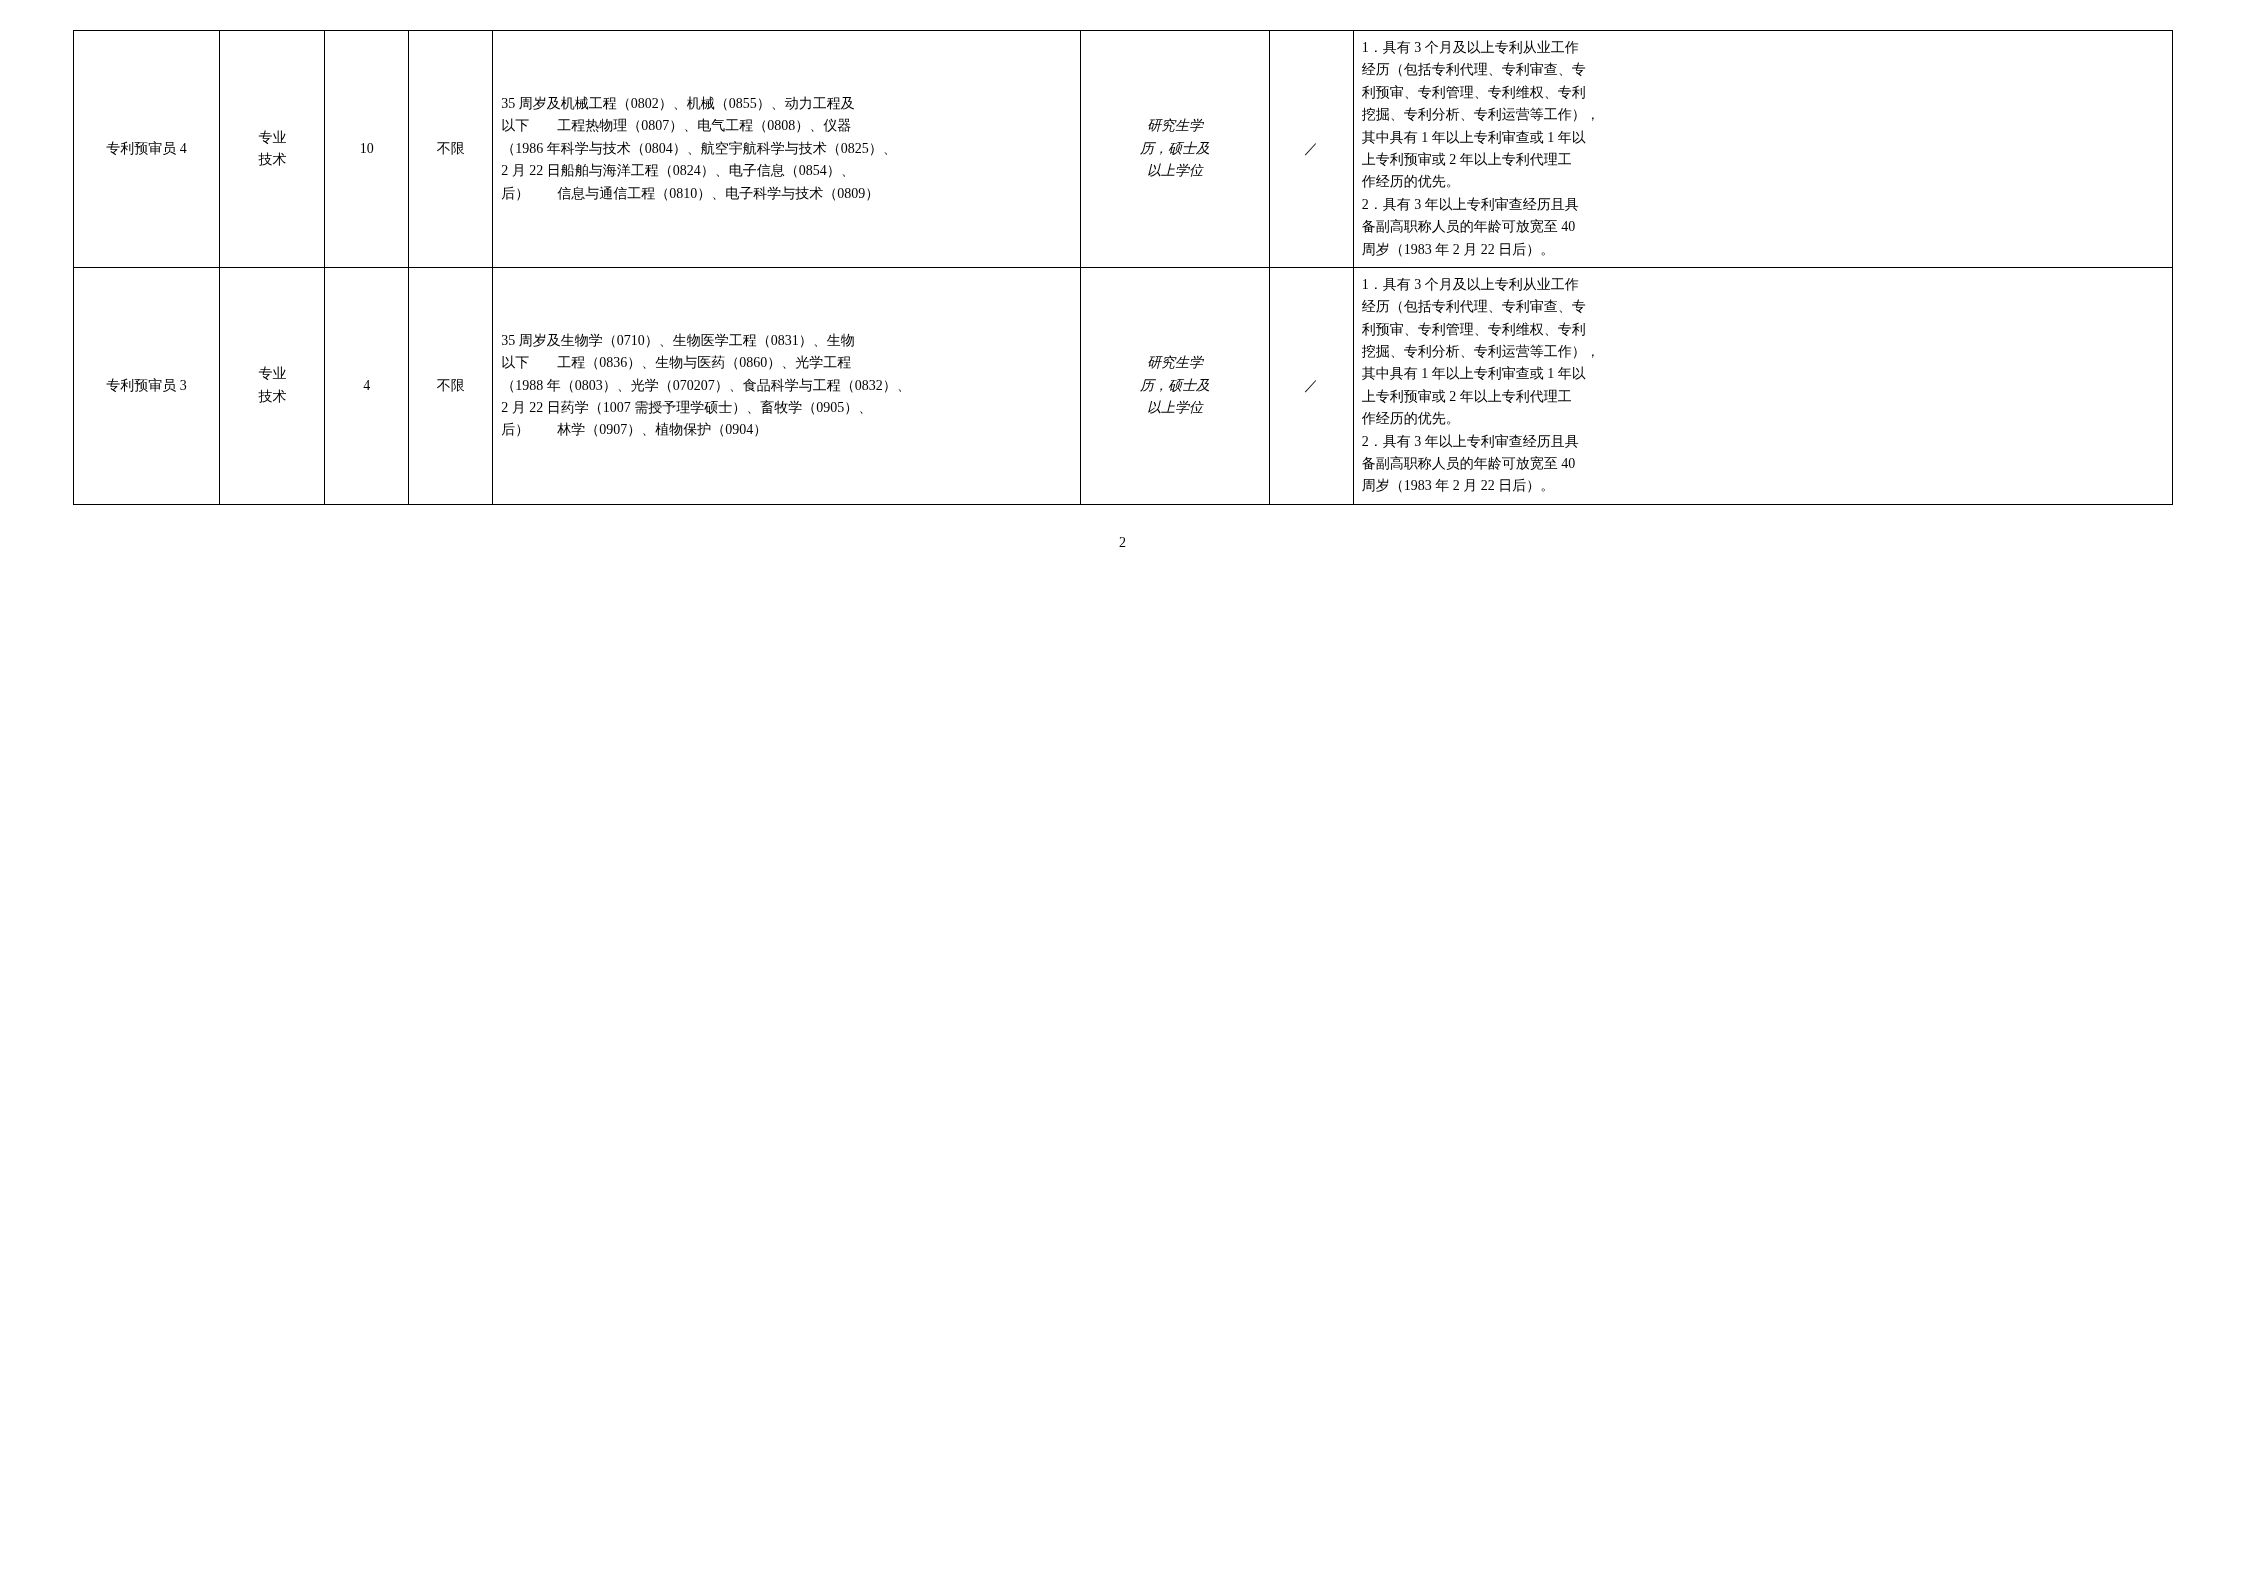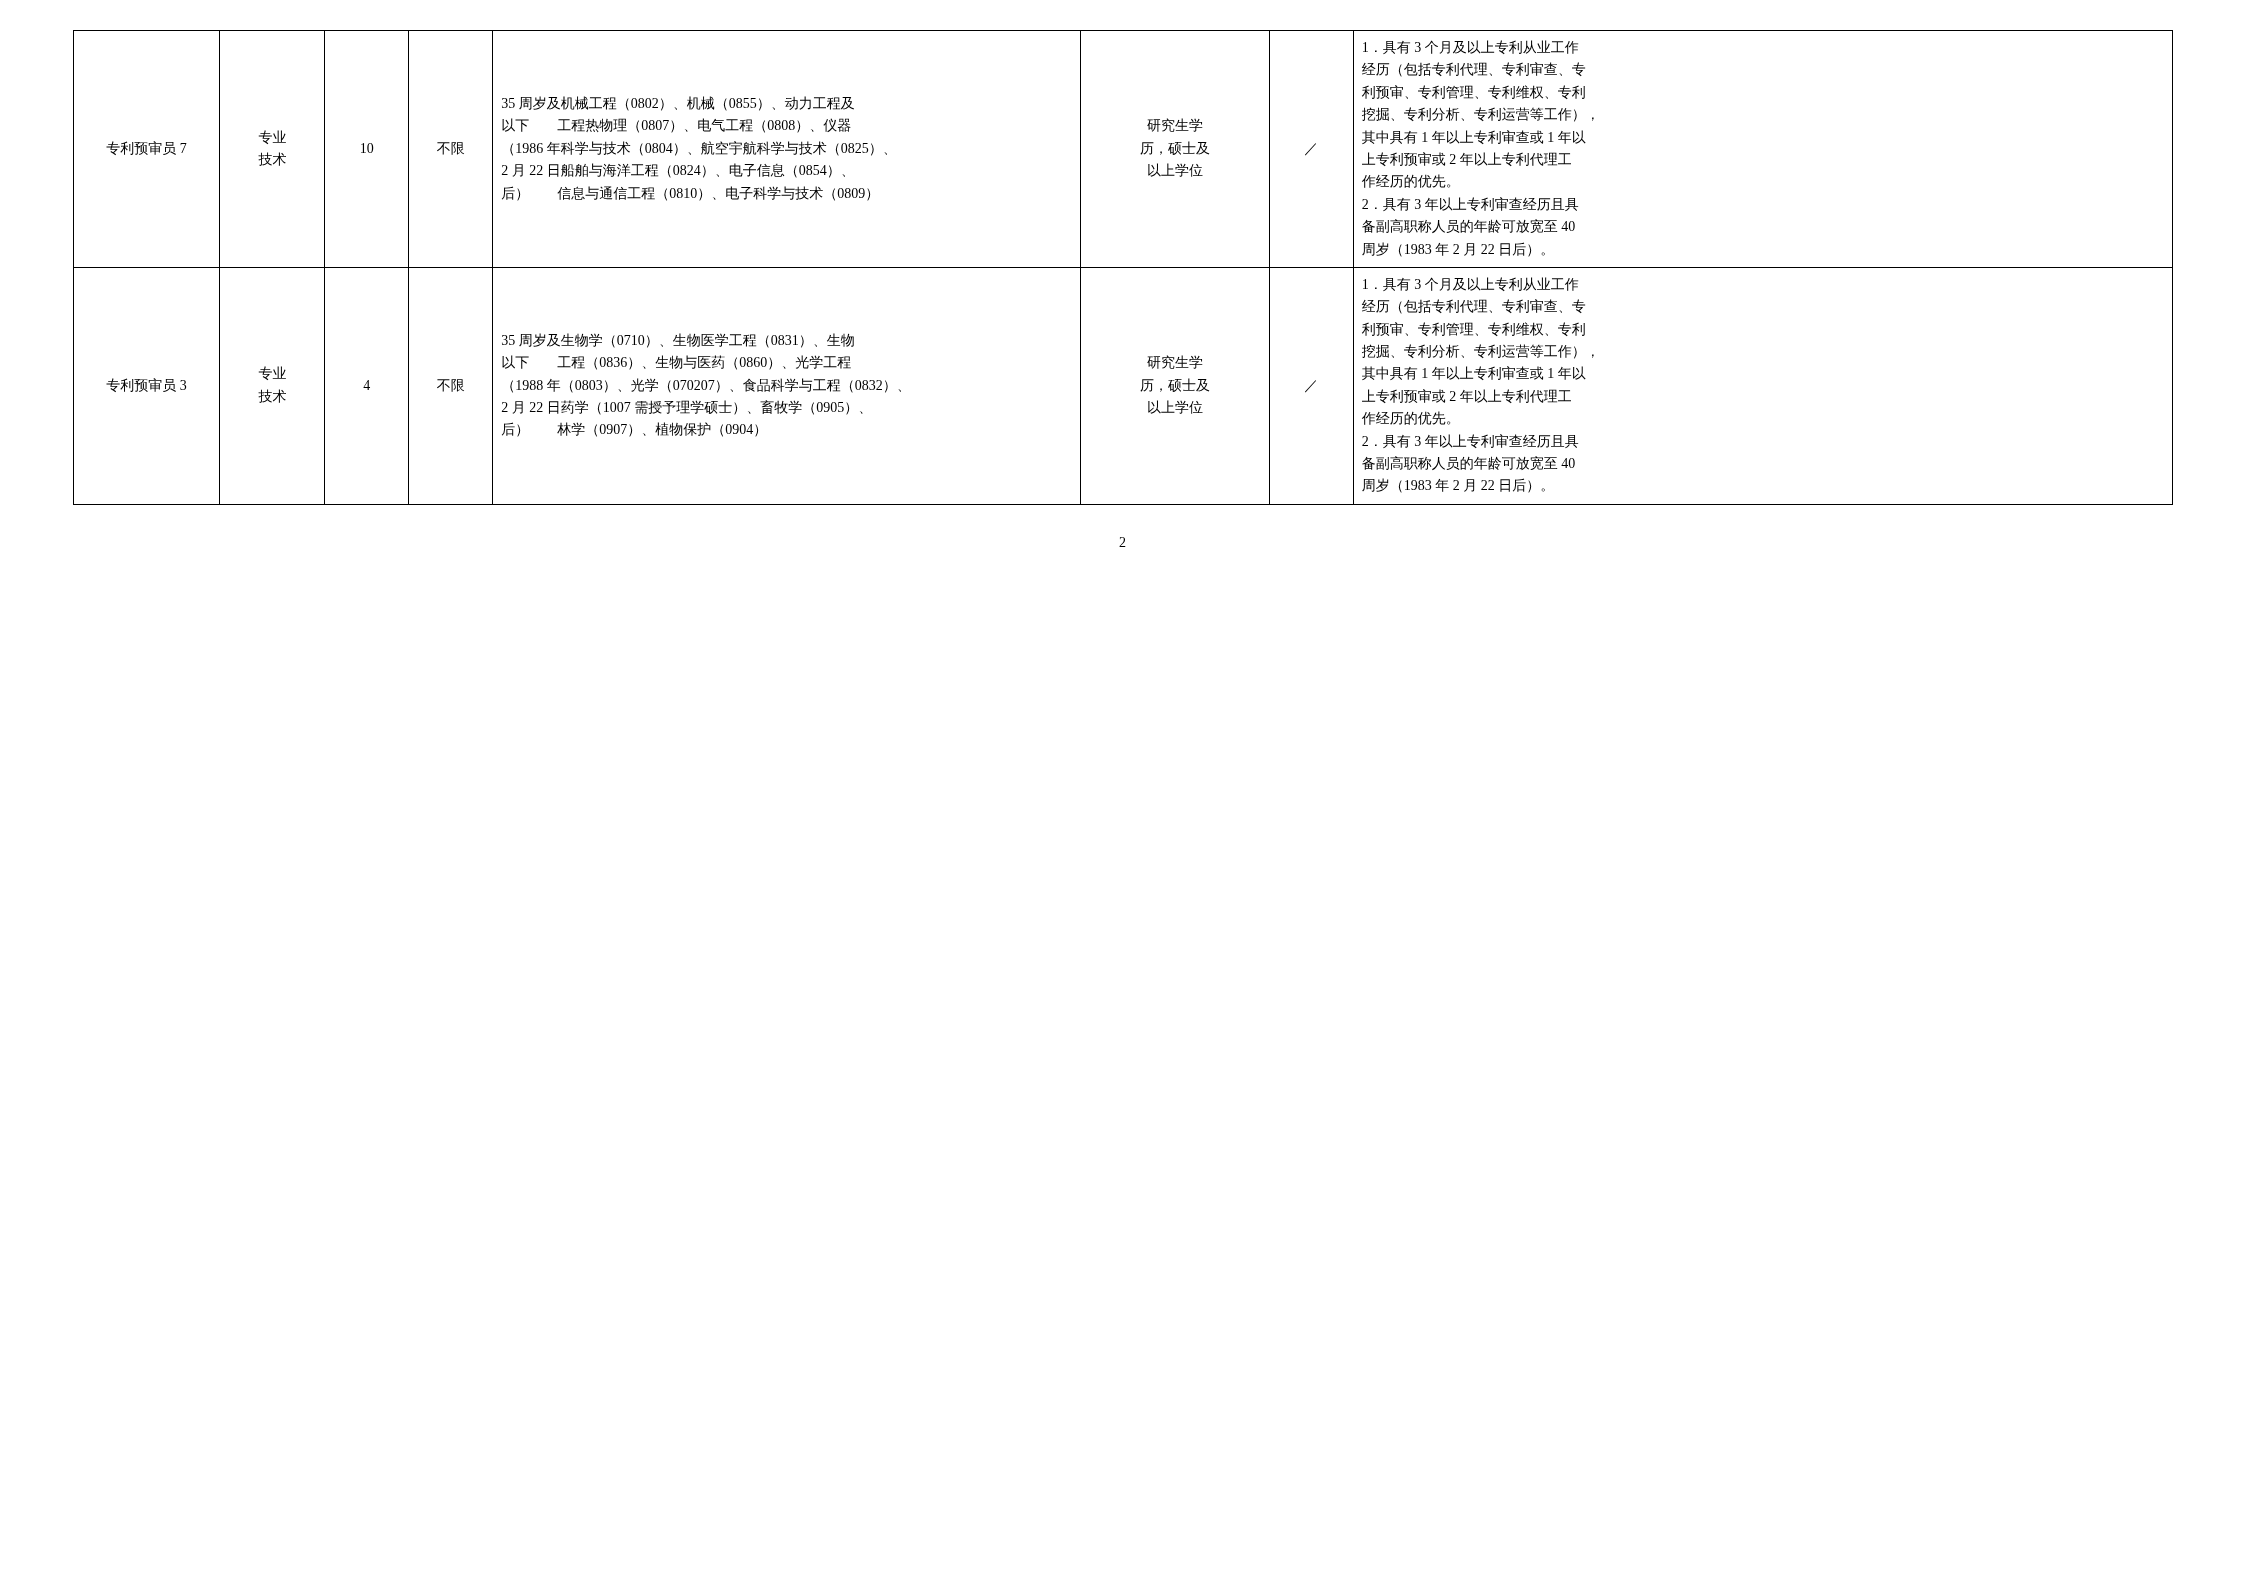--- a/index.html
+++ b/index.html
@@ -32,41 +32,41 @@
       vertical-align: middle;
       text-align: center;
       line-height: 1.6;
       word-break: break-all;
     }
     .col-position { width: 7%; }
     .col-type { width: 5%; }
     .col-count { width: 4%; }
     .col-limit { width: 4%; }
     .col-age-major { width: 28%; }
-    .col-edu { width: 9%; }
+    .col-edu { width: 9%; font-style: italic; }
     .col-other { width: 4%; }
     .col-requirements { width: 39%; }
 
     .cell-left { text-align: left; font-family: Liberation Serif, serif; }
 
     .page-number {
       text-align: center;
       margin-top: 30px;
       font-size: 14px;
     }
   </style>
 </head>
 <body>
 
 <div class="page-container">
   <table>
     <tbody>
 
       <tr>
-        <td class="col-position" style="white-space: pre-wrap;">专利预审员 7</td>
+        <td class="col-position" style="white-space: pre-wrap;">专利预审员 4</td>
         <td class="col-type" style="white-space: pre-wrap;">专业
 技术</td>
         <td class="col-count">10</td>
         <td class="col-limit">不限</td>
         <td class="col-age-major cell-left">
           <span style="white-space: pre-wrap;">35 周岁及机械工程（0802）、机械（0855）、动力工程及
 以下　　工程热物理（0807）、电气工程（0808）、仪器
 （1986 年科学与技术（0804）、航空宇航科学与技术（0825）、
 2 月 22 日船舶与海洋工程（0824）、电子信息（0854）、
 后）　　信息与通信工程（0810）、电子科学与技术（0809）</span>

